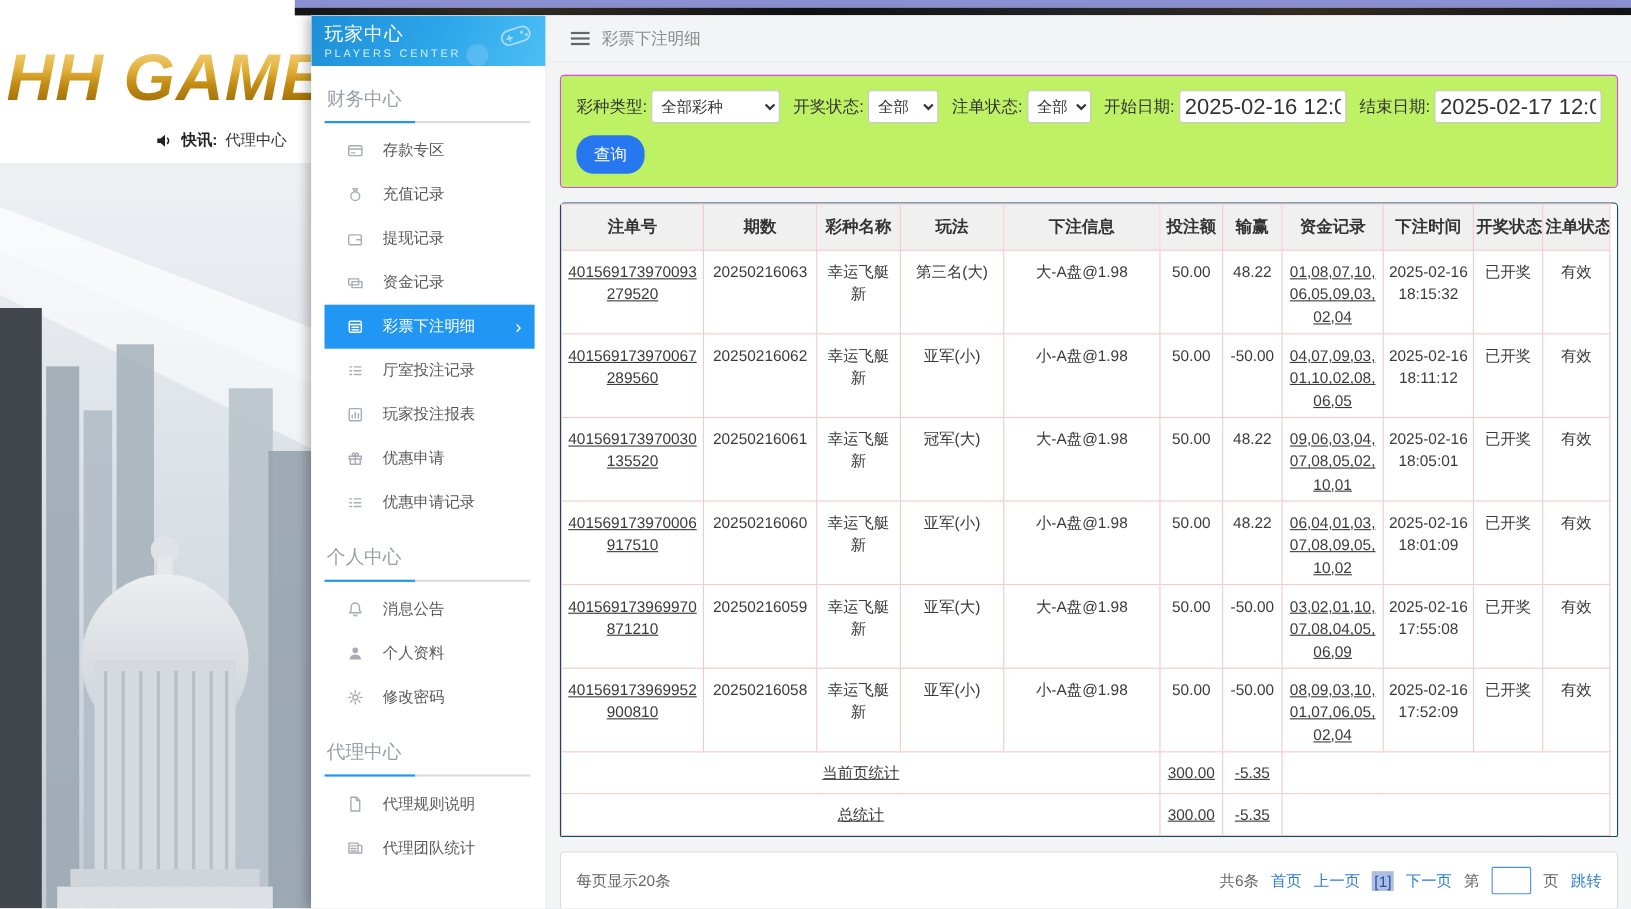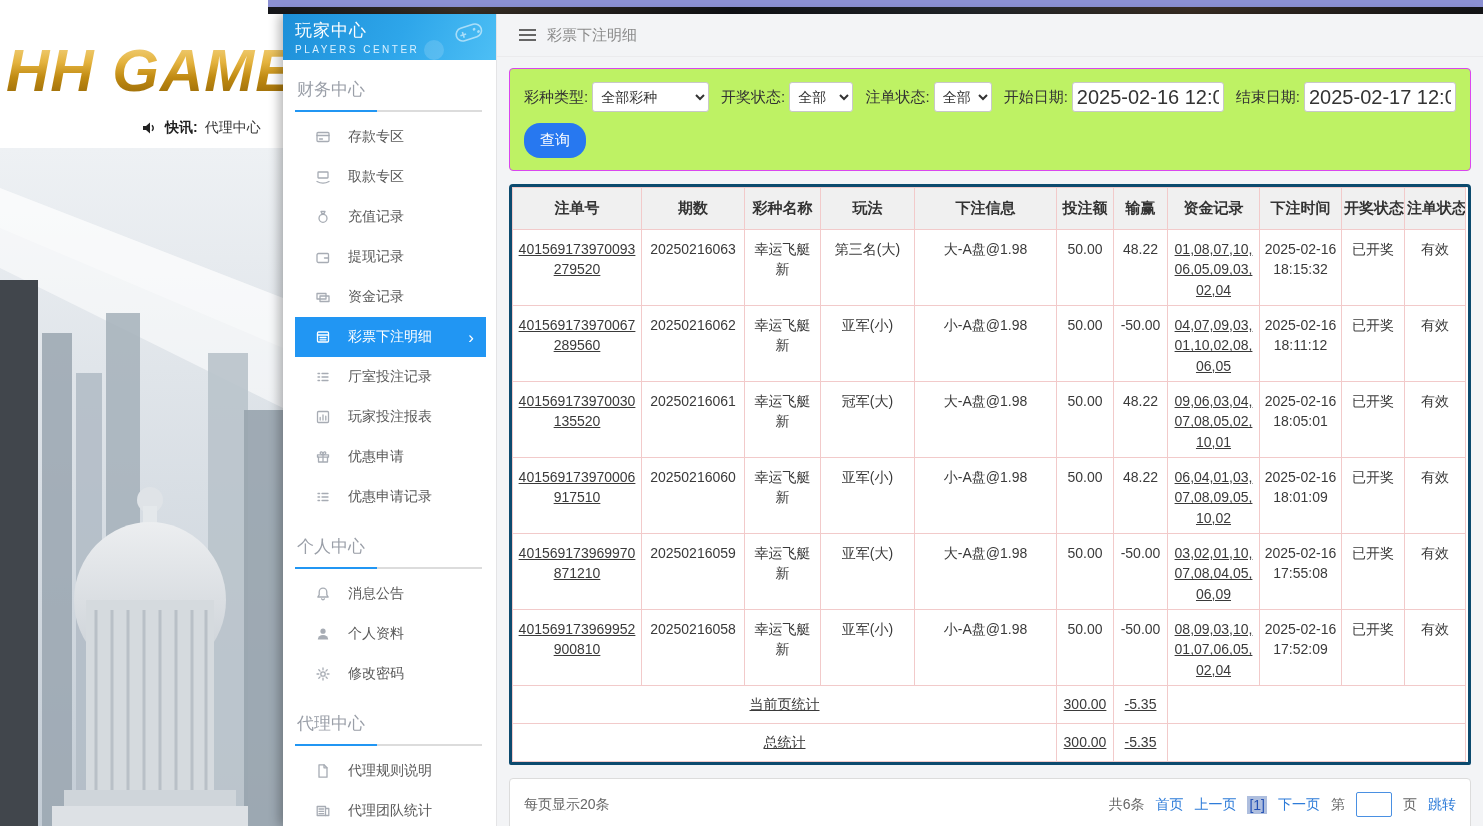--- a/index.html
+++ b/index.html
@@ -84,21 +84,21 @@
     width:152px; height:30px; border:1px solid #c8c8c8; border-radius:3px;
     font-size:20px; color:#333; padding:0 4px;
     font-family:"Liberation Sans","DejaVu Sans",sans-serif;
   }
   .search-btn {
     margin-top:11px; background:#2778f0; color:#fff; border:none; border-radius:16px;
     font-size:15px; padding:8px 16px; cursor:pointer;
     font-family:"Liberation Sans","DejaVu Sans",sans-serif;
   }
 
-  .table-card { margin-top:13px; background:#fff; border:3px solid #0c4a6e; border-radius:4px 4px 2px 2px; }
+  .table-card { margin-top:13px; background:#fff; border:1px solid #0c4a6e; border-radius:4px 4px 2px 2px; }
   table.bets { border-collapse:collapse; table-layout:fixed; width:954px; }
   table.bets th {
     height:42px; background:#f0f0f0; font-weight:bold; font-size:15px; color:#333;
     border:1px solid #f2caca; padding:0 2px; white-space:nowrap; overflow:hidden;
   }
   table.bets td {
     border:1px solid #f2caca; font-size:14px; color:#3a3a3a; text-align:center;
     vertical-align:top; padding:9px 3px 4px; line-height:1.45; overflow:hidden;
   }
   tr.data-row { height:76px; }
@@ -204,29 +204,20 @@
               <svg width="16" height="16" viewBox="0 0 16 16" fill="none" stroke="currentColor" stroke-width="1.3" stroke-linecap="round" stroke-linejoin="round">
                 <rect x="2" y="3.5" width="12" height="9" rx="1"></rect>
                 <path d="M2 6.5h12M4.5 10h3"></path>
               </svg>
             </span>
             <span>存款专区</span>
           </div>
           <div class="side-item">
             <span class="icn">
               <svg width="16" height="16" viewBox="0 0 16 16" fill="none" stroke="currentColor" stroke-width="1.3" stroke-linecap="round" stroke-linejoin="round">
-                <rect x="3" y="3" width="10" height="6" rx="0.5"></rect>
-                <path d="M2 12.5c4 2.2 8 2.2 12 0"></path>
-              </svg>
-            </span>
-            <span>取款专区</span>
-          </div>
-          <div class="side-item">
-            <span class="icn">
-              <svg width="16" height="16" viewBox="0 0 16 16" fill="none" stroke="currentColor" stroke-width="1.3" stroke-linecap="round" stroke-linejoin="round">
                 <path d="M6 2.5h4l-1 2.2h-2z"></path>
                 <circle cx="8" cy="9.3" r="4"></circle>
               </svg>
             </span>
             <span>充值记录</span>
           </div>
           <div class="side-item">
             <span class="icn">
               <svg width="16" height="16" viewBox="0 0 16 16" fill="none" stroke="currentColor" stroke-width="1.3" stroke-linecap="round" stroke-linejoin="round">
                 <path d="M3.5 4.5h9a1 1 0 0 1 1 1v7a1 1 0 0 1-1 1h-9A1.5 1.5 0 0 1 2 12V6a1.5 1.5 0 0 1 1.5-1.5z"></path>

